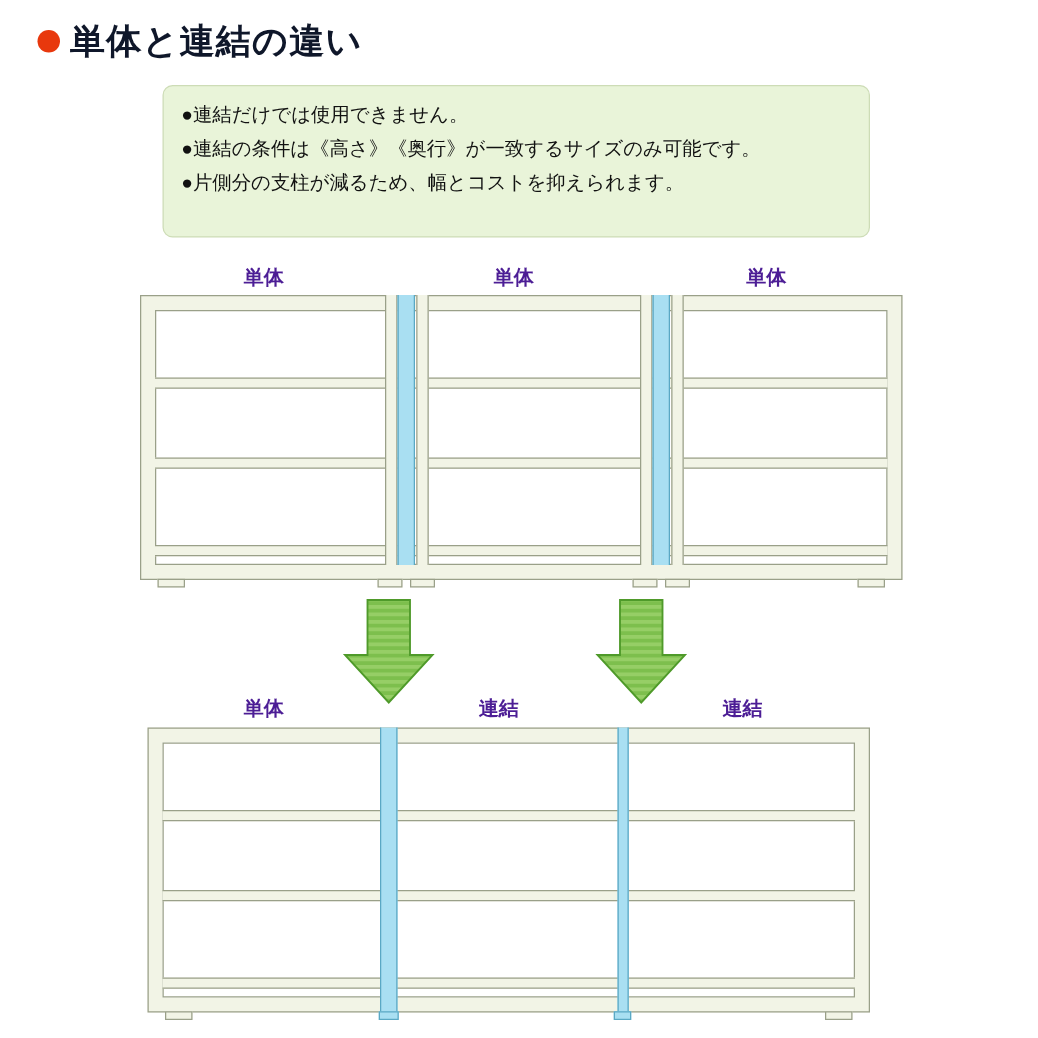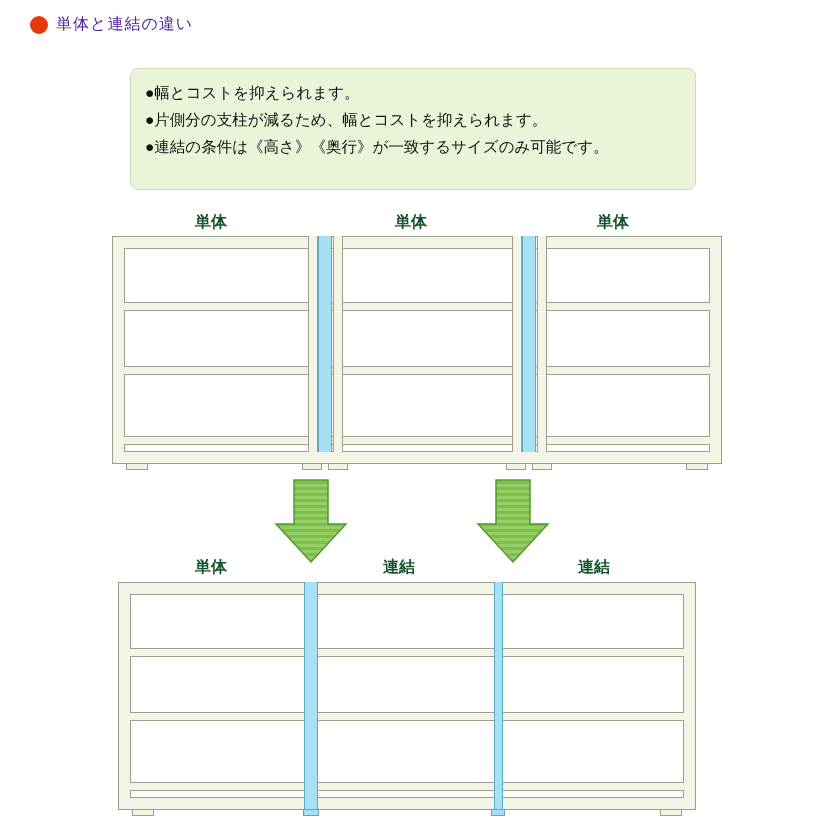--- a/index.html
+++ b/index.html
@@ -27,24 +27,24 @@
   }
   .title-bullet {
     width: 18px;
     height: 18px;
     border-radius: 50%;
     background: #e8380d;
     display: inline-block;
     flex: 0 0 auto;
   }
   .title-text {
-    font-size: 16px;
-    font-weight: normal;
+    font-size: 28px;
+    font-weight: bold;
     letter-spacing: 1px;
-    color: #4c1d95;
+    color: #0f172a;
     white-space: nowrap;
   }
 
   
   .note-box {
     position: absolute;
     left: 130px;
     top: 68px;
     width: 566px;
     height: 122px;
@@ -59,21 +59,21 @@
     line-height: 27px;
     color: #111111;
     white-space: nowrap;
   }
 
   
   .shelf-label {
     position: absolute;
     font-size: 16px;
     font-weight: bold;
-    color: #14532d;
+    color: #4c1d95;
     white-space: nowrap;
   }
 
   
   .rack {
     position: absolute;
     box-sizing: border-box;
   }
   .rack-body {
     position: absolute;
@@ -159,23 +159,23 @@
 </style>
 </head>
 <body>
 
 <div class="title-row">
   <span class="title-bullet"></span>
   <span class="title-text">単体と連結の違い</span>
 </div>
 
 <div class="note-box">
-  <div class="note-line">●幅とコストを抑えられます。</div>
+  <div class="note-line">●連結だけでは使用できません。</div>
+  <div class="note-line">●連結の条件は《高さ》《奥行》が一致するサイズのみ可能です。</div>
   <div class="note-line">●片側分の支柱が減るため、幅とコストを抑えられます。</div>
-  <div class="note-line">●連結の条件は《高さ》《奥行》が一致するサイズのみ可能です。</div>
 </div>
 
 <div class="shelf-label" style="left:195px; top:212px;">単体</div>
 <div class="shelf-label" style="left:395px; top:212px;">単体</div>
 <div class="shelf-label" style="left:597px; top:212px;">単体</div>
 
 <div class="rack" style="left:112px; top:236px; width:610px; height:228px;">
   <div class="rack-body"></div>
   <div class="frame-inner"></div>
 

